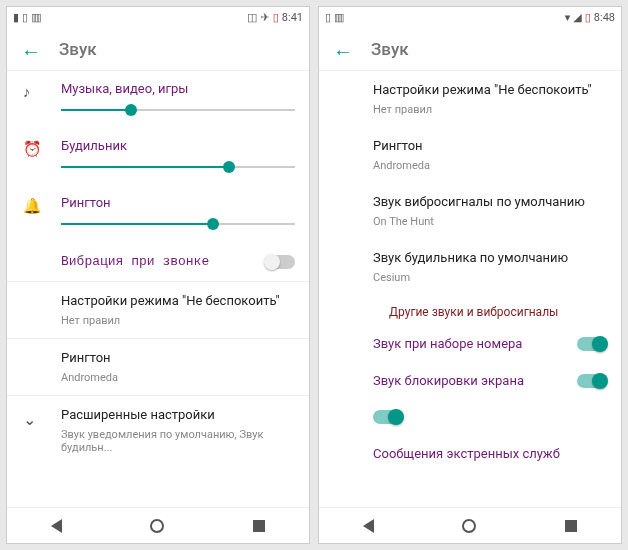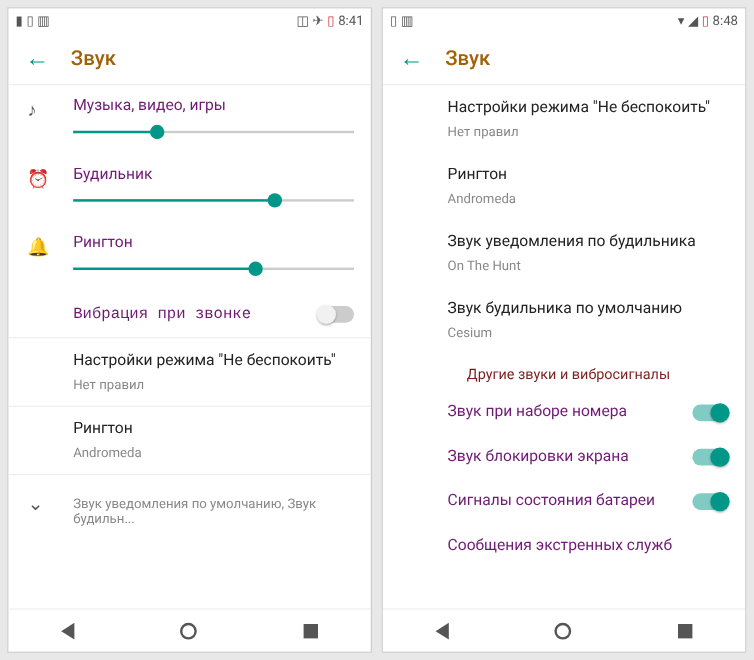--- a/index.html
+++ b/index.html
@@ -34,21 +34,21 @@
   .statusbar .right { margin-left:auto; display:flex; gap:3px; align-items:center;}
   .appbar {
     height: 44px;
     display: flex;
     align-items: center;
     padding: 0 14px;
     gap: 18px;
     border-bottom: 1px solid #eee;
   }
   .back-arrow { color:#009688; font-size:20px; font-weight:bold; cursor:pointer;}
-  .appbar-title { color:#a16207; font-size:17px; font-weight:500;}
+  .appbar-title { color:#737373; font-size:17px; font-weight:500;}
   .content { flex:1; overflow:hidden; }
   .row { padding: 10px 14px 10px 54px; position:relative; }
   .row-icon { position:absolute; left:16px; top:12px; color:#555; font-size:15px;}
   .row-title { font-size:13px; color:#701a75; }
   .slider-wrap { margin-top:6px; height:16px; position:relative;}
   .slider-track { position:absolute; top:7px; left:0; right:0; height:2px; background:#ccc;}
   .slider-fill { position:absolute; top:7px; left:0; height:2px; background:#009688;}
   .slider-thumb { position:absolute; top:2px; width:12px; height:12px; border-radius:50%; background:#009688; margin-left:-6px;}
   .divider { height:1px; background:#eee; margin:0;}
   .toggle-row { display:flex; align-items:center; padding:12px 14px 12px 54px;font-family:Liberation Mono, monospace;}
@@ -135,20 +135,21 @@
     <div class="divider"></div>
 
     <div class="simple-row">
       <div class="r-title">Рингтон</div>
       <div class="r-sub">Andromeda</div>
     </div>
     <div class="divider"></div>
 
     <div class="simple-row" style="position:relative">
       <span class="chevron">⌄</span>
+      <div class="r-title">Расширенные настройки</div>
       <div class="r-sub">Звук уведомления по умолчанию, Звук будильн...</div>
     </div>
 
   </div>
   <div class="navbar">
     <div class="nav-tri"></div>
     <div class="nav-circle"></div>
     <div class="nav-square"></div>
   </div>
 </div>
@@ -174,40 +175,39 @@
 
     <div class="simple-row">
       <div class="r-title">Настройки режима "Не беспокоить"</div>
       <div class="r-sub">Нет правил</div>
     </div>
     <div class="simple-row">
       <div class="r-title">Рингтон</div>
       <div class="r-sub">Andromeda</div>
     </div>
     <div class="simple-row">
-      <div class="r-title">Звук уведомления по будильника</div>
+      <div class="r-title">Звук вибросигналы по умолчанию</div>
       <div class="r-sub">On The Hunt</div>
     </div>
     <div class="simple-row">
       <div class="r-title">Звук будильника по умолчанию</div>
       <div class="r-sub">Cesium</div>
     </div>
 
     <div class="section-header">Другие звуки и вибросигналы</div>
 
     <div class="listrow">
       <div class="row-title">Звук при наборе номера</div>
       <div class="switch on"></div>
     </div>
     <div class="listrow">
       <div class="row-title">Звук блокировки экрана</div>
       <div class="switch on"></div>
     </div>
     <div class="listrow">
-      <div class="row-title">Сигналы состояния батареи</div>
       <div class="switch on"></div>
     </div>
 
     <div class="listrow">
       <div class="row-title">Сообщения экстренных служб</div>
     </div>
 
   </div>
   <div class="navbar">
     <div class="nav-tri"></div>

